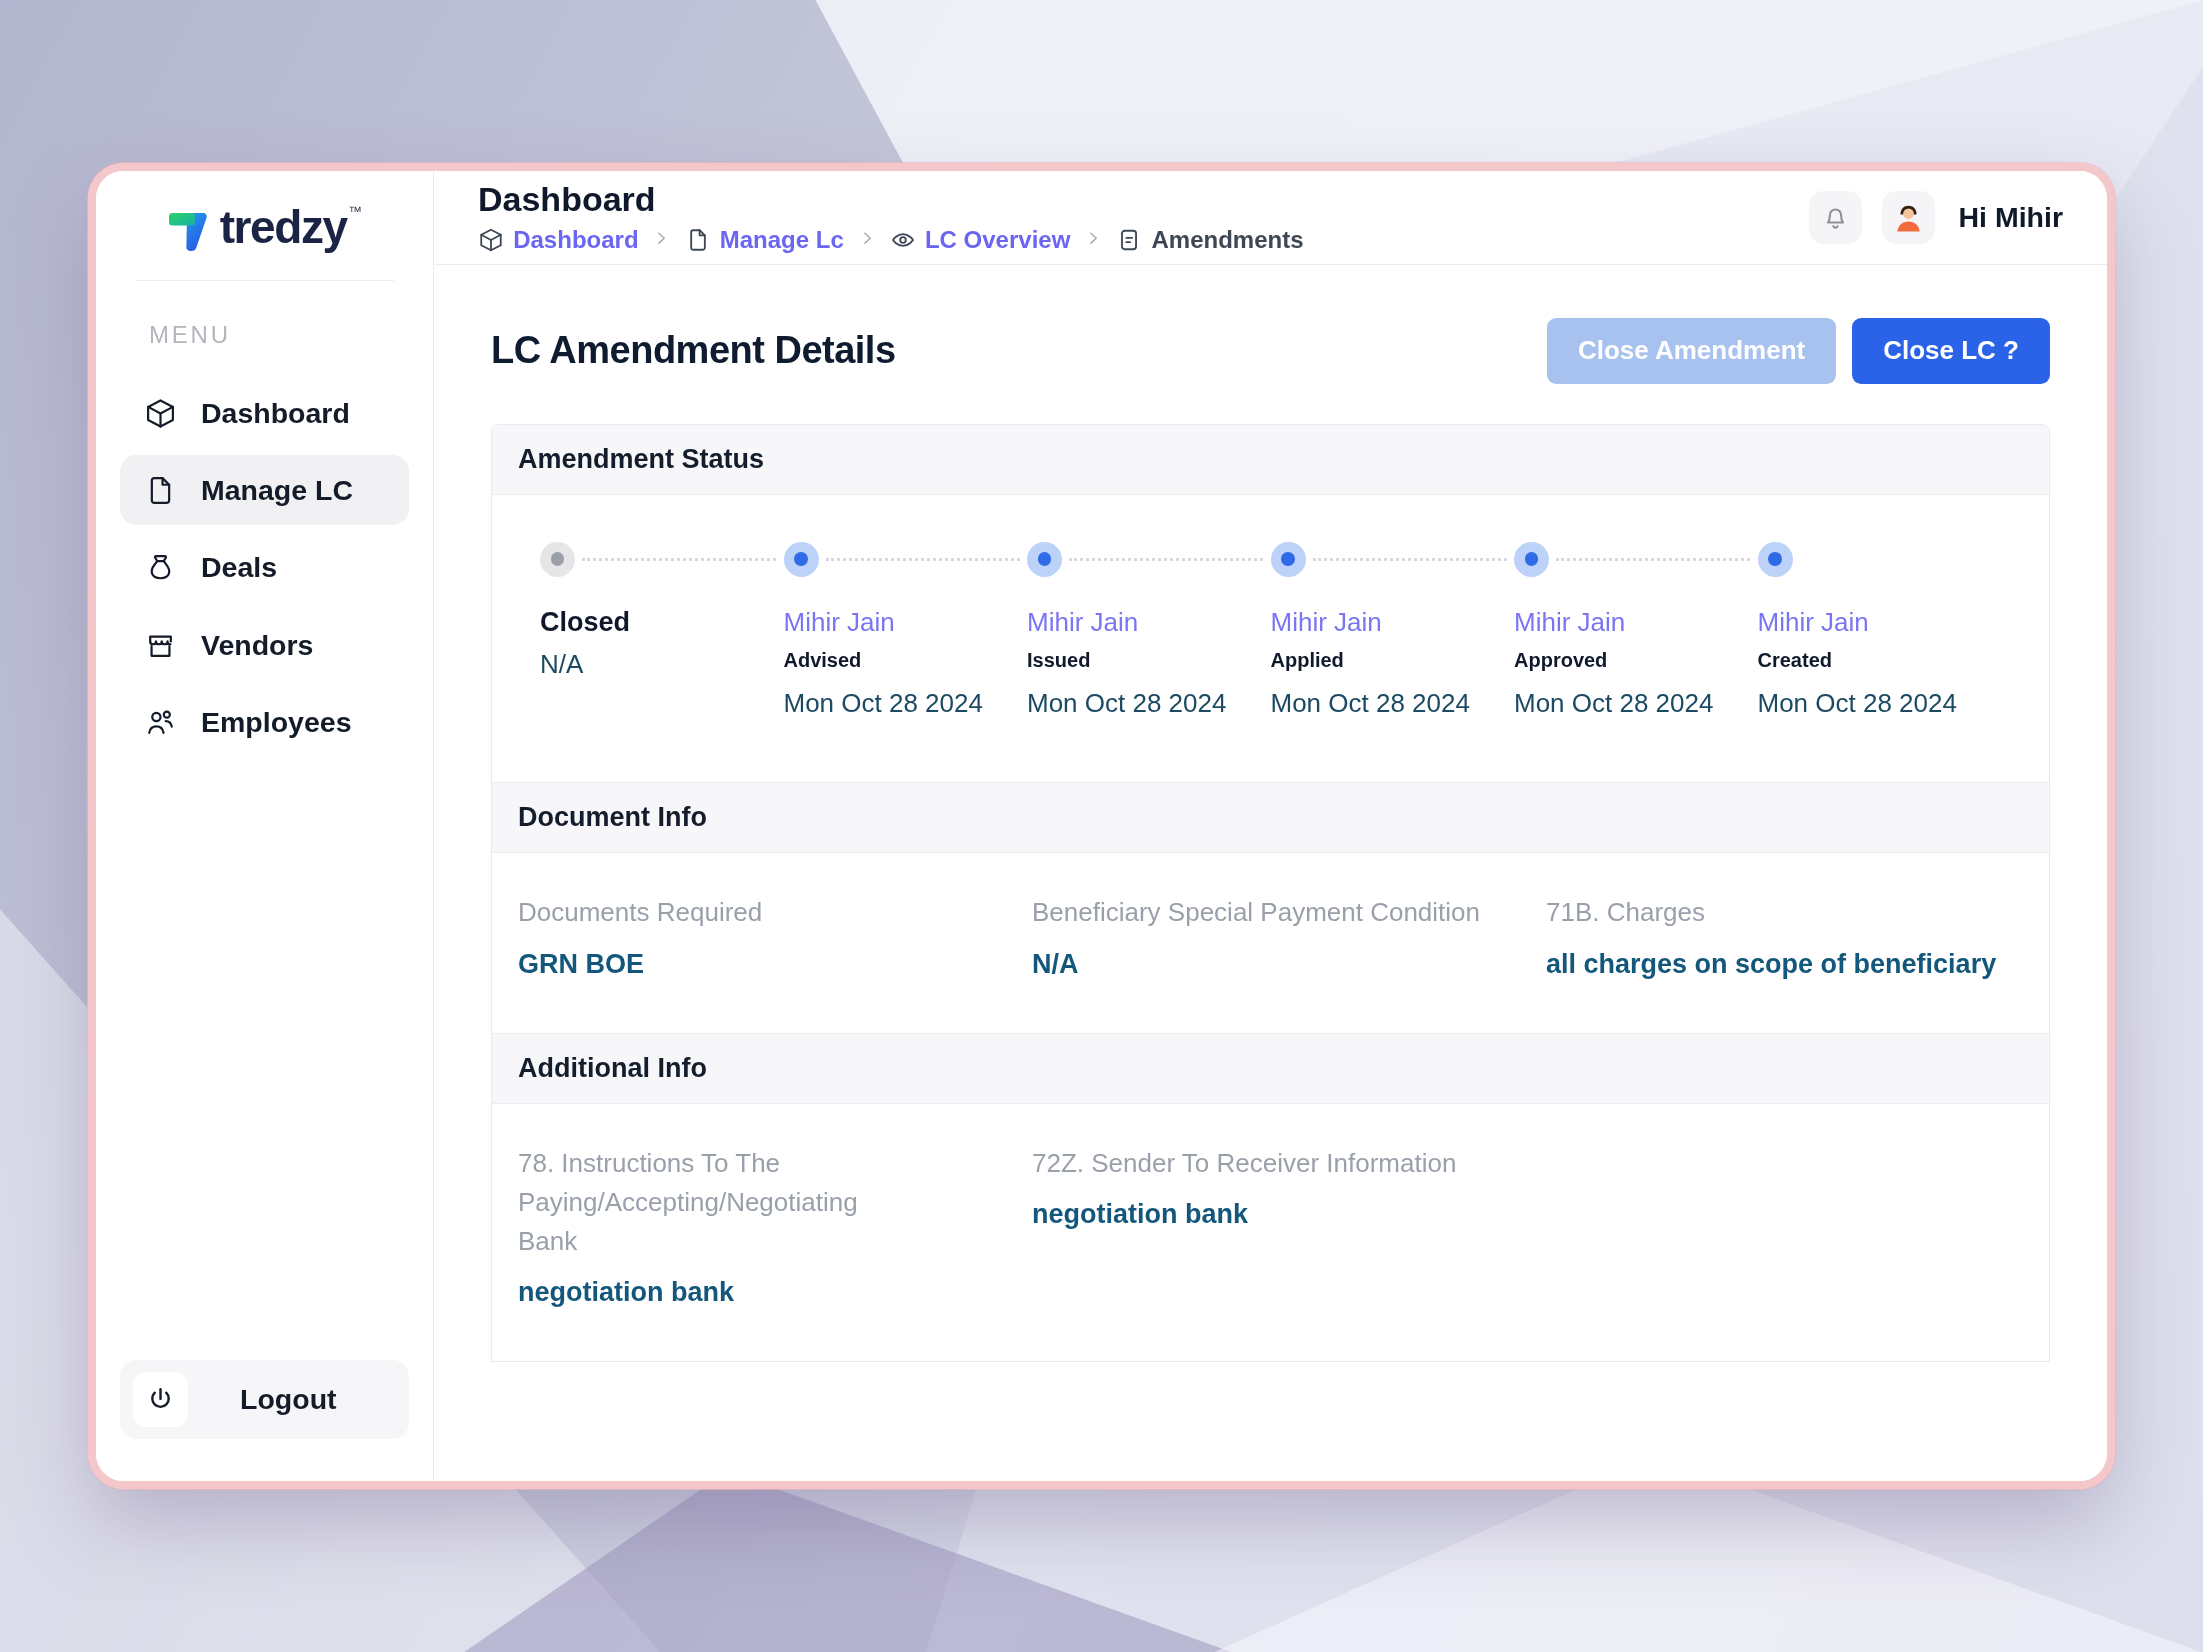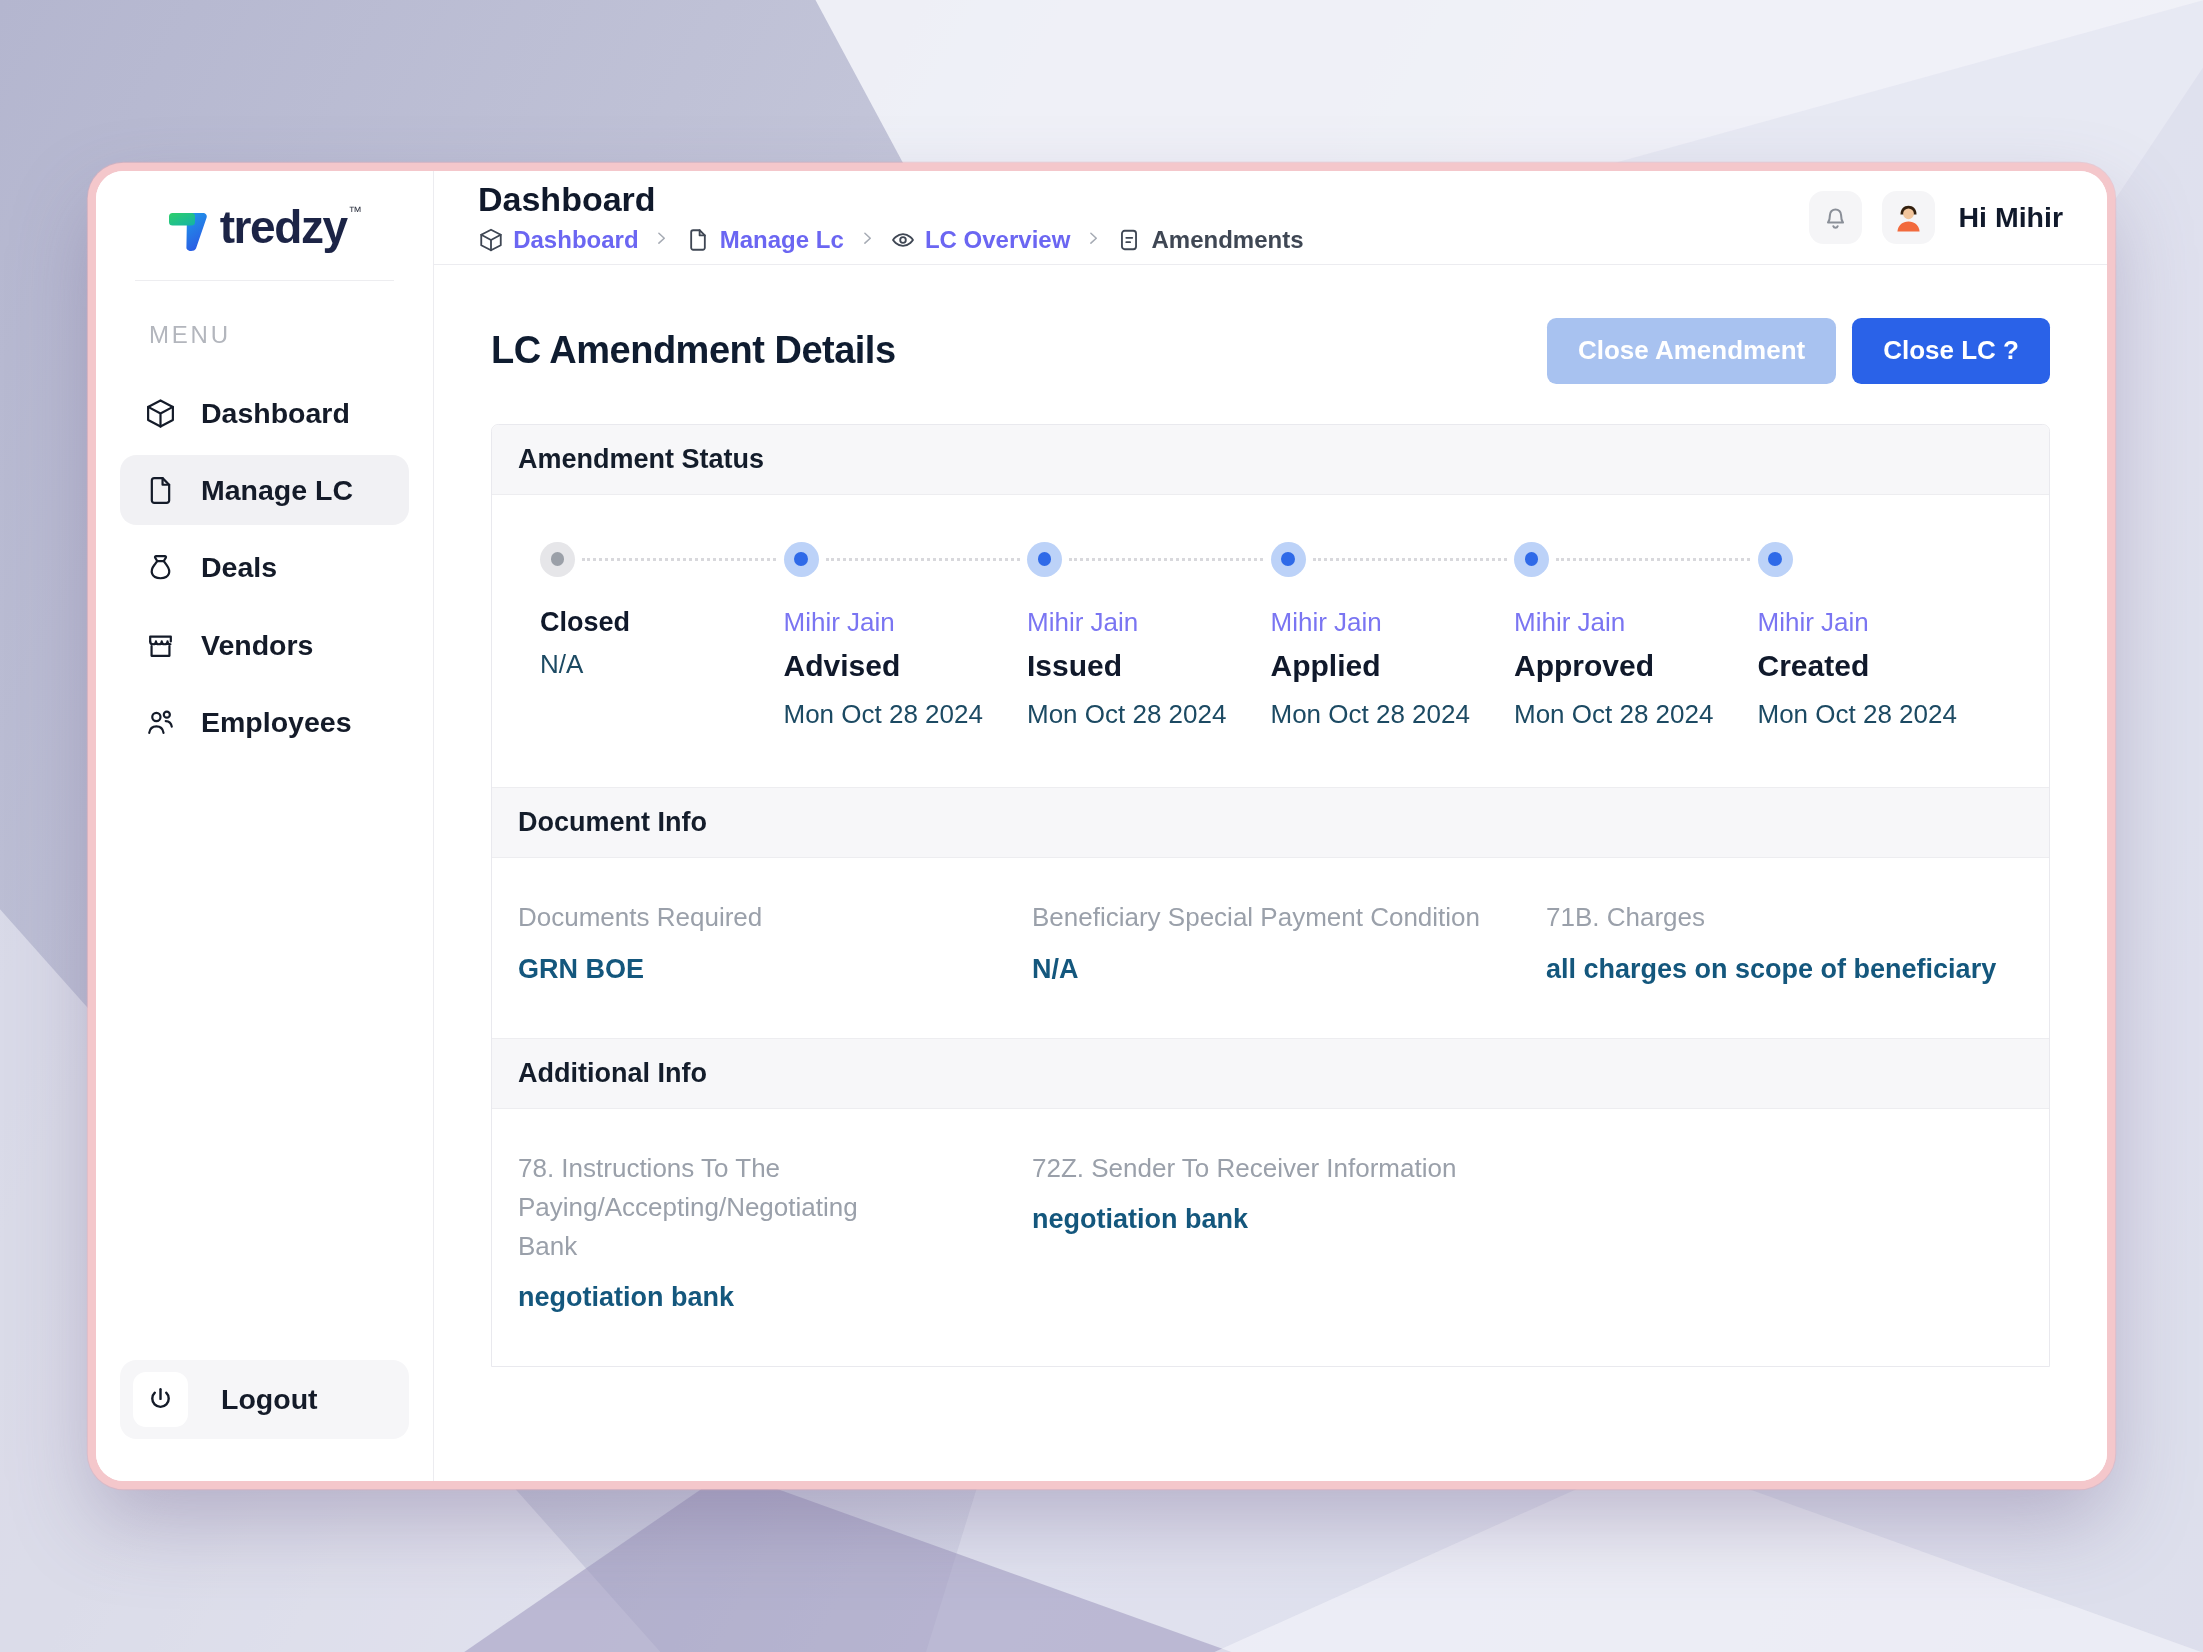--- a/index.html
+++ b/index.html
@@ -32,21 +32,21 @@
   .logo-text { font-size:46px; font-weight:800; color:#1c2446; letter-spacing:-1.4px; line-height:1; }
   .logo-tm { font-size:13.8px; color:#3a3f4c; vertical-align:top; margin-left:1.8px; }
   .side-hr { border:none; border-top:0.9px solid #ededf0; margin:0 39px; }
   .menu-label { margin:40px 0 16.5px 53px; color:#b3b6bd; font-size:24px; letter-spacing:2.8px; font-weight:500; }
   .nav { padding:13px 24px 0; }
   .nav-item { display:flex; align-items:center; gap:24px; height:70px; padding:0 24px; border-radius:16.5px;
     font-size:28.5px; font-weight:600; color:#141b29; margin-bottom:7.3px; cursor:pointer; }
   .nav-item.active { background:#f1f1f4; }
   .nav-item svg { width:33px; height:33px; stroke:#141b29; fill:none; stroke-width:1.6; stroke-linecap:round; stroke-linejoin:round; }
   .logout { margin:auto 24px 42px; height:79px; background:#f6f6f8; border-radius:16.5px;
-    display:flex; align-items:center; gap:33px; padding:0 13px; cursor:pointer; }
+    display:flex; align-items:center; gap:52px; padding:0 13px; cursor:pointer; }
   .logout-ico { width:55px; height:55px; background:#fff; border-radius:13px; display:flex; align-items:center; justify-content:center; }
   .logout-ico svg { width:29px; height:29px; stroke:#141b29; fill:none; stroke-width:2; stroke-linecap:round; }
   .logout-label { font-size:28.5px; font-weight:600; color:#141b29; }
 
   
   .main { flex:1; display:flex; flex-direction:column; background:#fff; min-width:0; }
   .topbar { height:94px; flex:0 0 94px; border-bottom:0.9px solid #ececf0; display:flex; align-items:center; padding:0 44px; }
   .tb-title { font-size:34px; font-weight:700; color:#10192b; line-height:1.1; }
   .breadcrumb { display:flex; align-items:center; gap:13.8px; margin-top:7.3px; font-size:24px; }
   .crumb { display:flex; align-items:center; gap:9.2px; cursor:pointer; }
@@ -78,21 +78,21 @@
   .steps { display:flex; }
   .step { flex:1; min-width:0; }
   .node-row { display:flex; align-items:center; height:37px; }
   .node { width:35px; height:35px; border-radius:50%; background:#bcd2f8; display:flex; align-items:center; justify-content:center; flex:0 0 35px; }
   .node-inner { width:13.8px; height:13.8px; border-radius:50%; background:#2f6ae8; }
   .connector { flex:1; border-top:3.7px dotted #d8d8dc; margin:0 7.3px; }
   .step:last-child .connector { visibility:hidden; }
   .step.inactive .node { background:#e6e6e9; }
   .step.inactive .node-inner { background:#9ba0a8; }
   .step-title { color:#7a75f2; font-size:26px; margin-top:29px; }
-  .step-subtitle { color:#10192b; font-size:30px; font-weight:700; margin-top:11px; }
+  .step-subtitle { color:#10192b; font-size:20px; font-weight:700; margin-top:11px; }
   .step-date { color:#1c4a63; font-size:26px; margin-top:16.5px; min-height:29px; }
   .step.inactive .step-title { color:#10192b; font-weight:700; font-size:27px; }
   .step.inactive .step-subtitle { color:#1c4a63; font-weight:400; font-size:26px; }
 
   
   .info-grid { display:grid; grid-template-columns:1fr 1fr 1fr; padding:40px 26px 53px; row-gap:53px; column-gap:37px; }
   .f-label { color:#9aa0aa; font-size:26px; line-height:1.5; max-width:514px; }
   .f-label.narrow { max-width:395px; }
   .f-value { color:#14577d; font-weight:700; font-size:27px; margin-top:16.5px; }
 </style>

